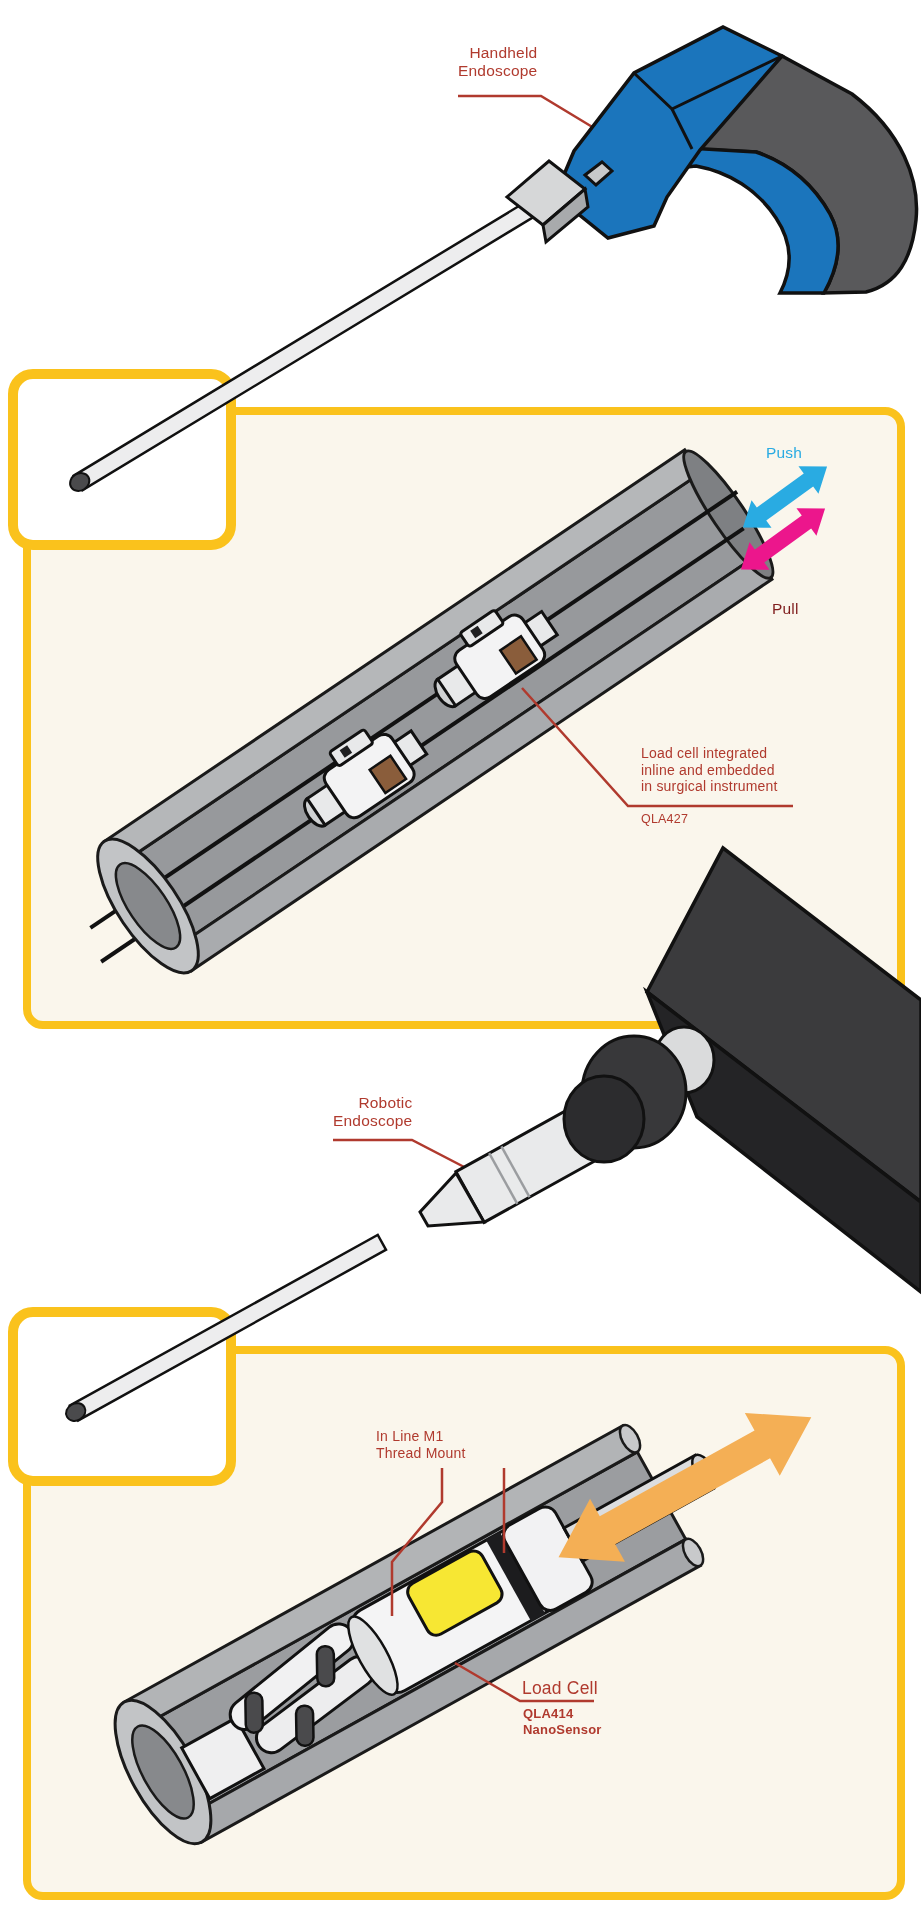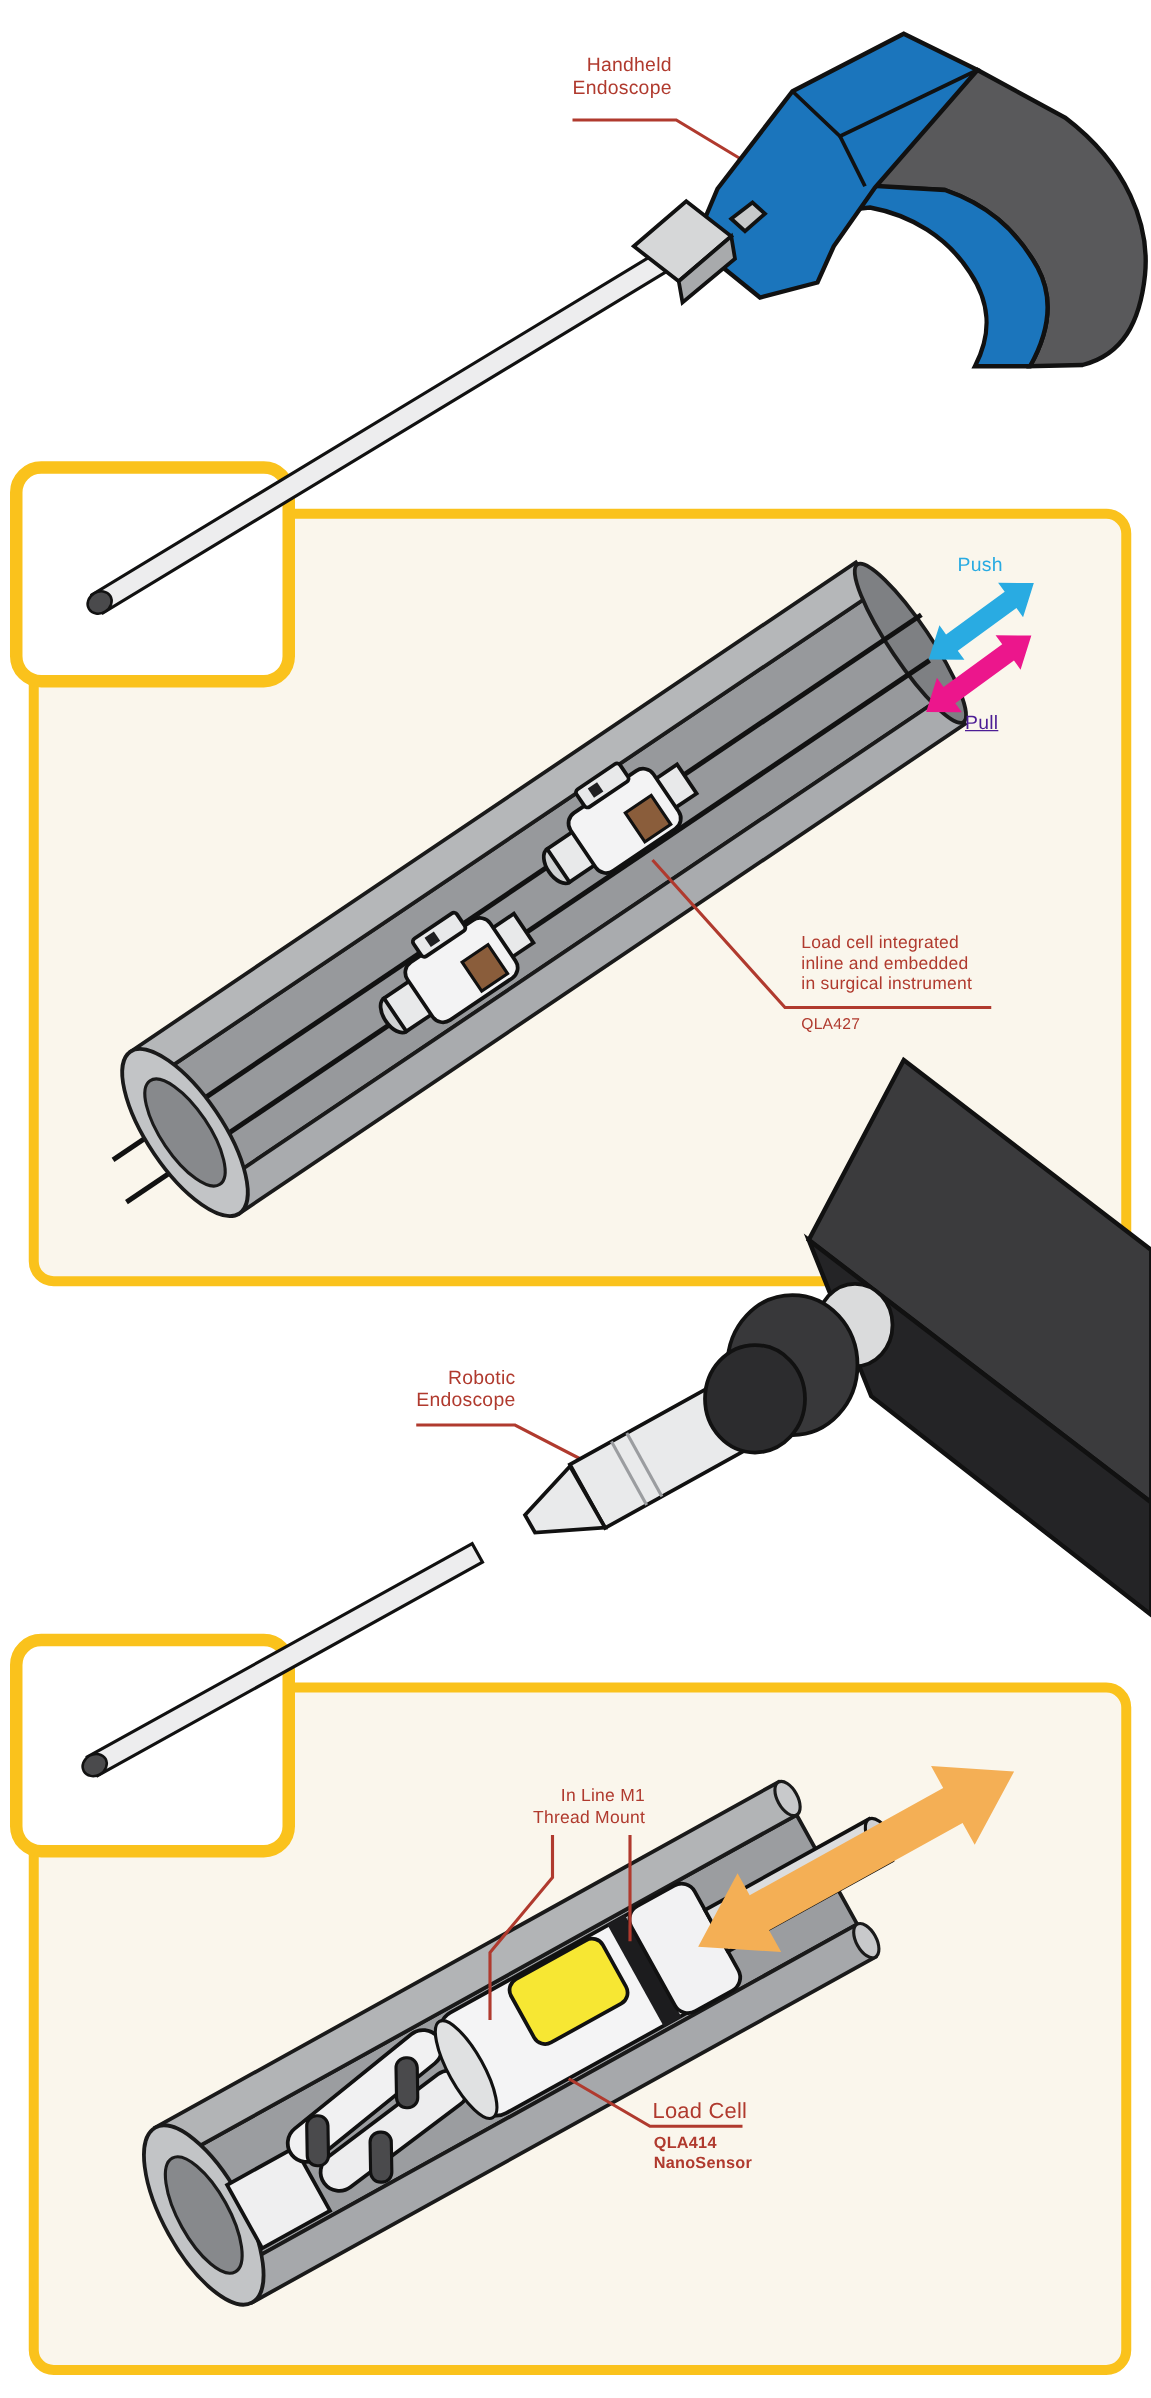--- a/index.html
+++ b/index.html
@@ -4,21 +4,21 @@
 <style>
   html,body{margin:0;padding:0;background:#fff;}
   #stage{position:relative;width:921px;height:1918px;background:#fff;overflow:hidden;
          font-family:"Liberation Sans",sans-serif;}
   #art{position:absolute;left:0;top:0;width:921px;height:1918px;}
   .lbl{position:absolute;color:#B03A2E;line-height:1.16;letter-spacing:.2px;}
   .lbl-sm{font-size:15.5px;text-align:right;}
   .title{font-size:21px;line-height:23px;color:#B03A2E;}
   .note{font-size:14px;line-height:16.5px;}
   .model{font-size:12.5px;line-height:15px;}
-  .center{text-align:right;}
+  .center{text-align:left;}
   .black{color:#231F20;}
 </style>
 </head>
 <body>
 
 <div id="stage">
 
 <svg id="art" viewBox="0 0 921 1918">
   <defs>
     <g id="lc427">
@@ -127,21 +127,21 @@
   </g>
 </svg>
 
 <div class="lbl lbl-sm" style="left:458px;top:44px;">
   <div>Handheld</div>
   <div>Endoscope</div>
 </div>
 
 
 <div class="lbl lbl-sm" style="left:766px;top:444px;color:#29ABE2;">Push</div>
-<div class="lbl lbl-sm" style="left:772px;top:570px;color:#4c1d95;text-decoration:underline;">Pull</div>
+<div class="lbl lbl-sm" style="left:772px;top:600px;color:#7f1d1d;">Pull</div>
 
 <div class="lbl note" style="left:641px;top:745px;">
   <div>Load cell integrated</div>
   <div>inline and embedded</div>
   <div>in surgical instrument</div>
 </div>
 <div class="lbl model" style="left:641px;top:812px;">QLA427</div>
 
 <div class="lbl lbl-sm" style="left:333px;top:1094px;">
   <div>Robotic</div>

